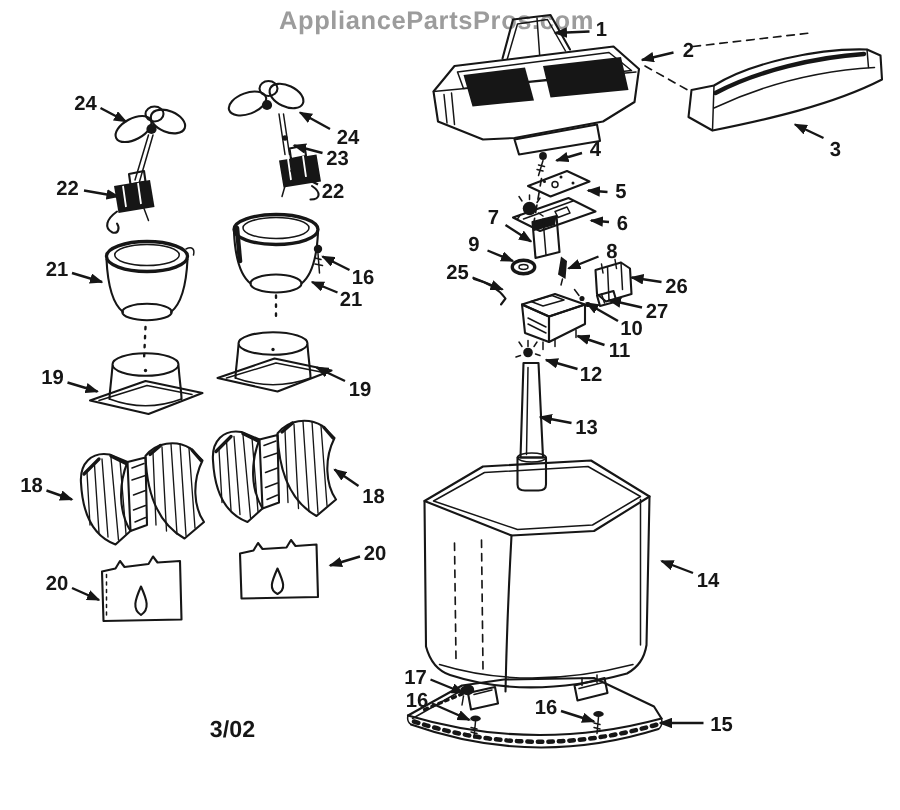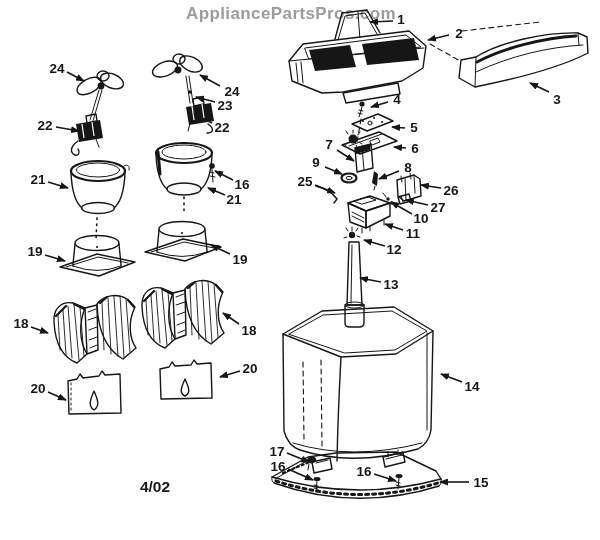--- a/index.html
+++ b/index.html
@@ -21,21 +21,21 @@
   .num{font:bold 13.5px "Liberation Sans",sans-serif;fill:#161616;text-anchor:middle;}
   .dash{stroke-dasharray:5 4;stroke-width:1.1;}
   .dots{stroke-dasharray:1.5 4.5;stroke-width:1.6;}
 </style>
 </head>
 <body>
 
 <div class="stage">
 
   <div class="watermark">AppliancePartsPros.com</div>
-  <div class="datecode">4/02</div>
+  <div class="datecode">3/02</div>
 
   <svg class="art" width="600" height="540" viewBox="0 0 600 540">
     <defs>
       <marker id="ah" markerWidth="9" markerHeight="7" refX="8" refY="3.5" orient="auto" markerUnits="userSpaceOnUse">
         <path d="M0,0 L9,3.5 L0,7 Z" fill="#161616"></path>
       </marker>
     </defs>
 
     <g>
       <path class="ln" d="M335,39 L342,13 L367,10 L380,33"></path>

